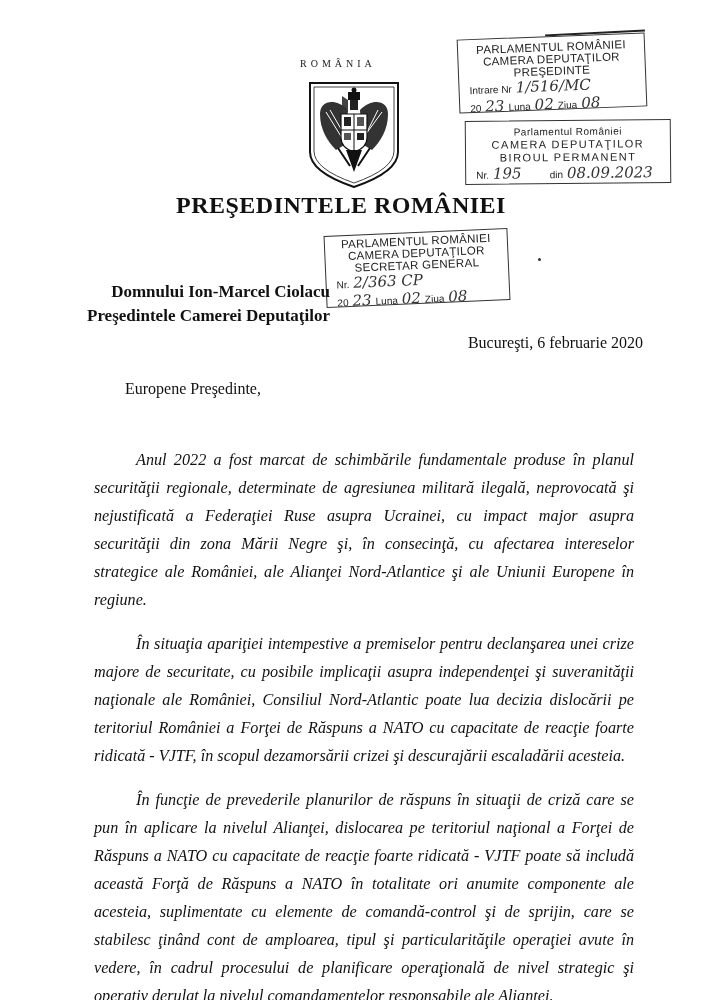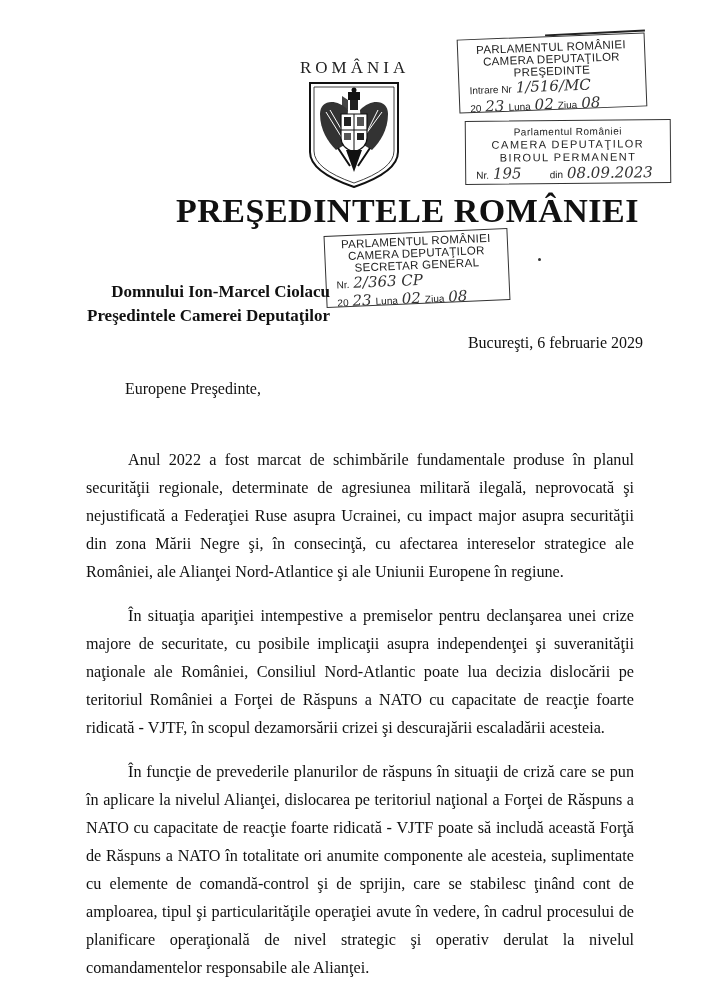--- a/index.html
+++ b/index.html
@@ -2,25 +2,25 @@
 <html><head>
   <meta charset="utf-8">
   <style>
     html, body { margin: 0; padding: 0; background: #ffffff; }
     body {
       width: 705px; height: 1000px; position: relative; overflow: hidden;
       font-family: "Liberation Serif", "DejaVu Serif", serif; color: #111;
     }
     .abs { position: absolute; }
     .country {
-      left: 300px; top: 58px; font-size: 17px; letter-spacing: 4px; color: #222;
+      left: 300px; top: 58px; font-size: 10px; letter-spacing: 4px; color: #222;
     }
     .coa { left: 306px; top: 80px; width: 96px; height: 110px; }
     .inst-title {
-      left: 176px; top: 192px; font-size: 34px; font-weight: bold; letter-spacing: 0.5px; color: #111;
+      left: 176px; top: 192px; font-size: 24px; font-weight: bold; letter-spacing: 0.5px; color: #111;
     }
     .stamp {
       border: 1.5px solid #333; font-family: "Liberation Sans", "DejaVu Sans", sans-serif;
       color: #222; text-align: center; background: #fff;
     }
     .stamp .l { font-size: 11.5px; line-height: 12px; letter-spacing: 0.3px; }
     .stamp .small { font-size: 10px; }
     .stamp .hw { font-family: "DejaVu Serif", serif; font-style: italic; font-size: 15px; color: #333; }
     .stamp1 { left: 458px; top: 36px; width: 186px; height: 68px; transform: rotate(-2.2deg); padding-top: 4px; }
     .stamp2 { left: 465px; top: 120px; width: 204px; height: 58px; padding-top: 4px; transform: rotate(-0.5deg); }
@@ -29,21 +29,21 @@
     .stamp2 .l { font-size: 11px; letter-spacing: 1.5px; line-height: 13px; }
     .stamp2 .l.first { font-size: 10px; letter-spacing: 0.5px; }
     .addr {
       left: 87px; top: 280px; font-size: 17px; font-weight: bold; line-height: 24px; text-align: right;
     }
     .place { right: 62px; top: 332px; font-size: 16px; line-height: 21px; text-align: right; }
     .salut { left: 125px; top: 380px; font-size: 16px; }
     .body-text {
       left: 86px; width: 548px; font-size: 16.2px; line-height: 28px; text-align: justify;
     }
-    .body-text p { margin: 0 0 16px 0; text-indent: 42px; }
+    .body-text p { margin: 0 0 16px 8px; text-indent: 42px; font-style: italic; }
     .p1 { top: 446px; }
     .dot { left: 538px; top: 258px; width: 3px; height: 3px; background: #333; border-radius: 50%; }
     .scanline { left: 545px; top: 32px; width: 100px; height: 2px; background: #222; transform: rotate(-3deg); }
   </style>
 </head>
 <body>
 
 <div class="abs scanline"></div>
 
 <div class="abs country">ROMÂNIA</div>
@@ -124,21 +124,21 @@
 </div>
 
 <div class="abs dot"></div>
 
 <div class="abs addr">
   <div>Domnului Ion-Marcel Ciolacu</div>
   <div>Preşedintele Camerei Deputaţilor</div>
 </div>
 
 <div class="abs place">
-  <div>Bucureşti, 6 februarie 2029</div>
+  <div>Bucureşti, 6 februarie 2020</div>
 </div>
 
 <div class="abs salut">Europene Preşedinte,</div>
 
 <div class="abs body-text p1">
   <p>Anul 2022 a fost marcat de schimbările fundamentale produse în planul securităţii regionale, determinate de agresiunea militară ilegală, neprovocată şi nejustificată a Federaţiei Ruse asupra Ucrainei, cu impact major asupra securităţii din zona Mării Negre şi, în consecinţă, cu afectarea intereselor strategice ale României, ale Alianţei Nord-Atlantice şi ale Uniunii Europene în regiune.</p>
   <p>În situaţia apariţiei intempestive a premiselor pentru declanşarea unei crize majore de securitate, cu posibile implicaţii asupra independenţei şi suveranităţii naţionale ale României, Consiliul Nord-Atlantic poate lua decizia dislocării pe teritoriul României a Forţei de Răspuns a NATO cu capacitate de reacţie foarte ridicată - VJTF, în scopul dezamorsării crizei şi descurajării escaladării acesteia.</p>
   <p>În funcţie de prevederile planurilor de răspuns în situaţii de criză care se pun în aplicare la nivelul Alianţei, dislocarea pe teritoriul naţional a Forţei de Răspuns a NATO cu capacitate de reacţie foarte ridicată - VJTF poate să includă această Forţă de Răspuns a NATO în totalitate ori anumite componente ale acesteia, suplimentate cu elemente de comandă-control şi de sprijin, care se stabilesc ţinând cont de amploarea, tipul şi particularităţile operaţiei avute în vedere, în cadrul procesului de planificare operaţională de nivel strategic şi operativ derulat la nivelul comandamentelor responsabile ale Alianţei.</p>
 </div>
 

